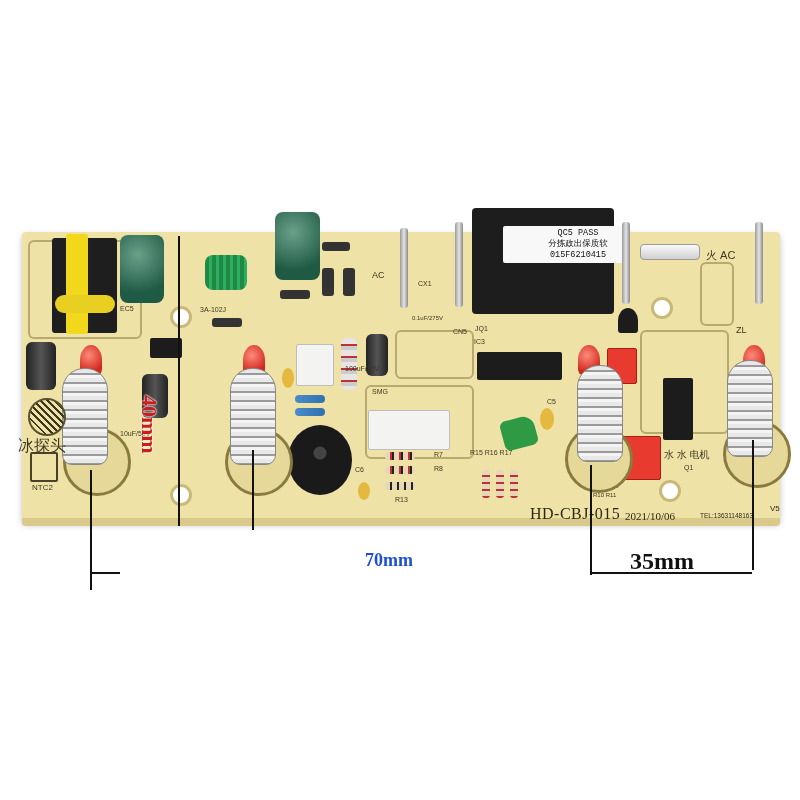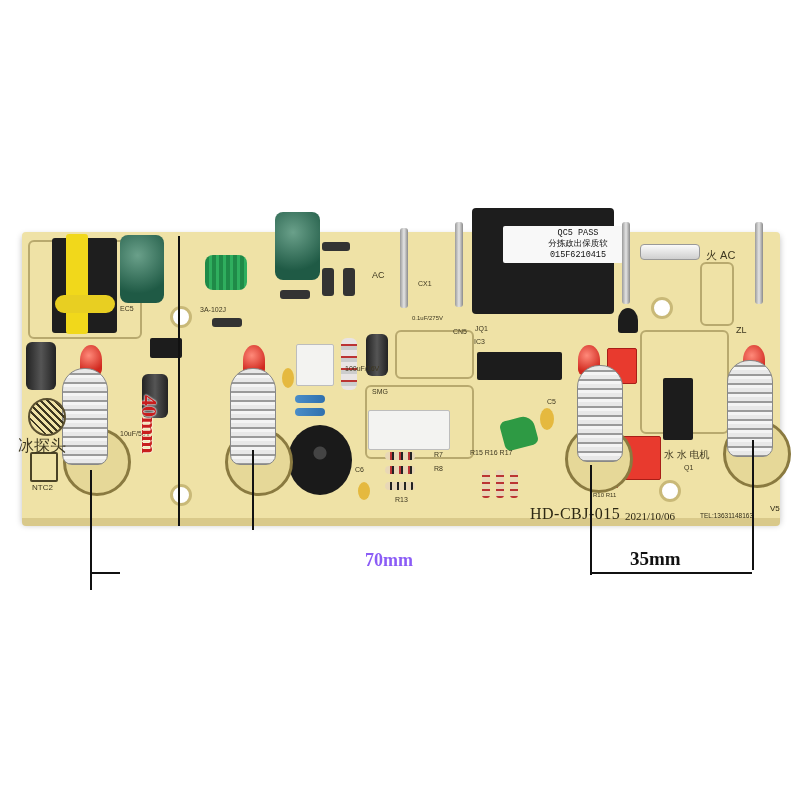--- a/index.html
+++ b/index.html
@@ -154,18 +154,18 @@
 <div class="abs" style="left:625px;top:510px;font-family:'Liberation Serif',serif;font-size:11px;color:#2d2814;">2021/10/06</div>
 <div class="abs" style="left:700px;top:512px;font-family:'Liberation Sans',sans-serif;font-size:6.5px;color:#2d2814;">TEL:13631148163</div>
 <div class="abs" style="left:770px;top:504px;font-family:'Liberation Sans',sans-serif;font-size:8px;color:#2d2814;">V5</div>
 
 <div class="abs measure-line" style="left:178px;top:236px;width:2px;height:290px;"></div>
 <div class="abs dim-label-red" style="left:162px;top:395px;font-size:22px;transform:rotate(90deg);transform-origin:left top;white-space:nowrap;">40mm</div>
 
 <div class="abs measure-line" style="left:90px;top:470px;width:2px;height:120px;"></div>
 <div class="abs measure-line" style="left:252px;top:450px;width:2px;height:80px;"></div>
 <div class="abs measure-line" style="left:92px;top:572px;width:28px;height:2px;"></div>
-<div class="abs dim-label" style="left:365px;top:550px;font-size:18px;color:#8b5cf6;font-family:Liberation Serif, serif;">70mm</div>
+<div class="abs dim-label" style="left:365px;top:550px;font-size:18px;color:#1d4ed8;font-family:Liberation Serif, serif;">70mm</div>
 
 <div class="abs measure-line" style="left:590px;top:465px;width:2px;height:110px;"></div>
 <div class="abs measure-line" style="left:752px;top:440px;width:2px;height:130px;"></div>
 <div class="abs measure-line" style="left:592px;top:572px;width:160px;height:2px;"></div>
-<div class="abs dim-label" style="left:630px;top:548px;font-size:19px;">35mm</div>
+<div class="abs dim-label" style="left:630px;top:548px;font-size:24px;">35mm</div>
 
 </body></html>

